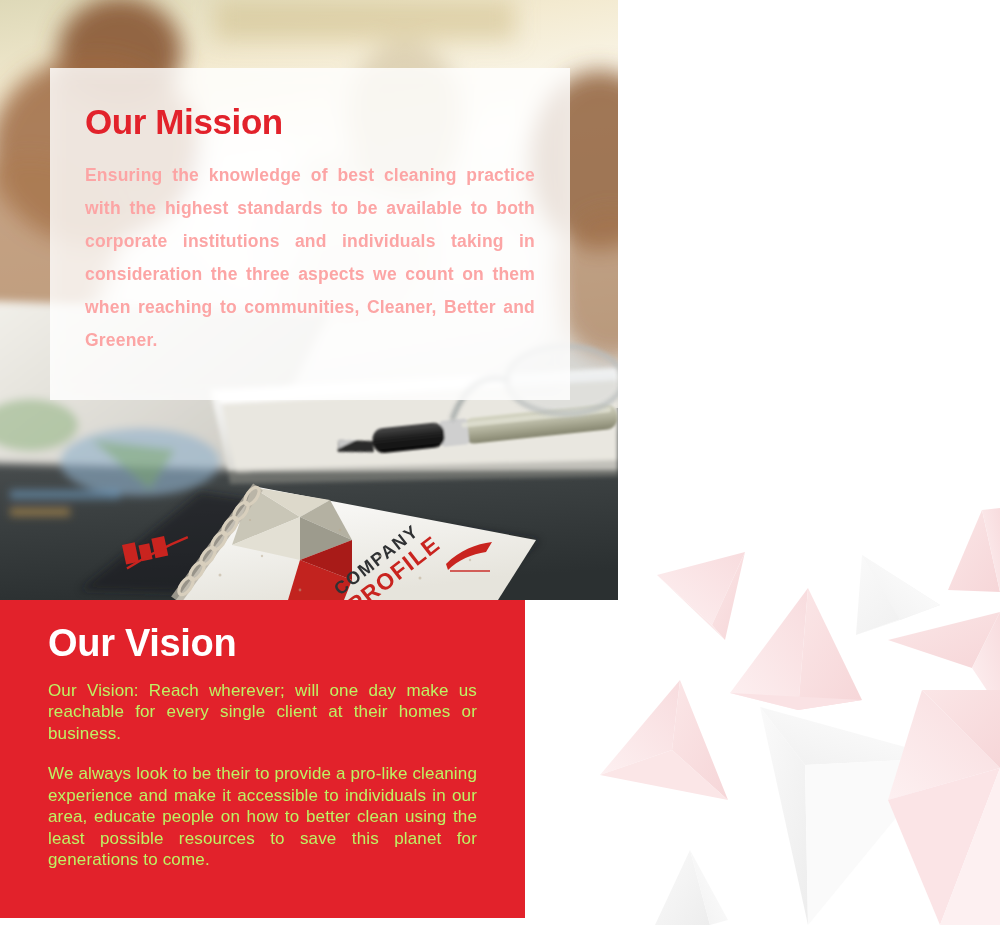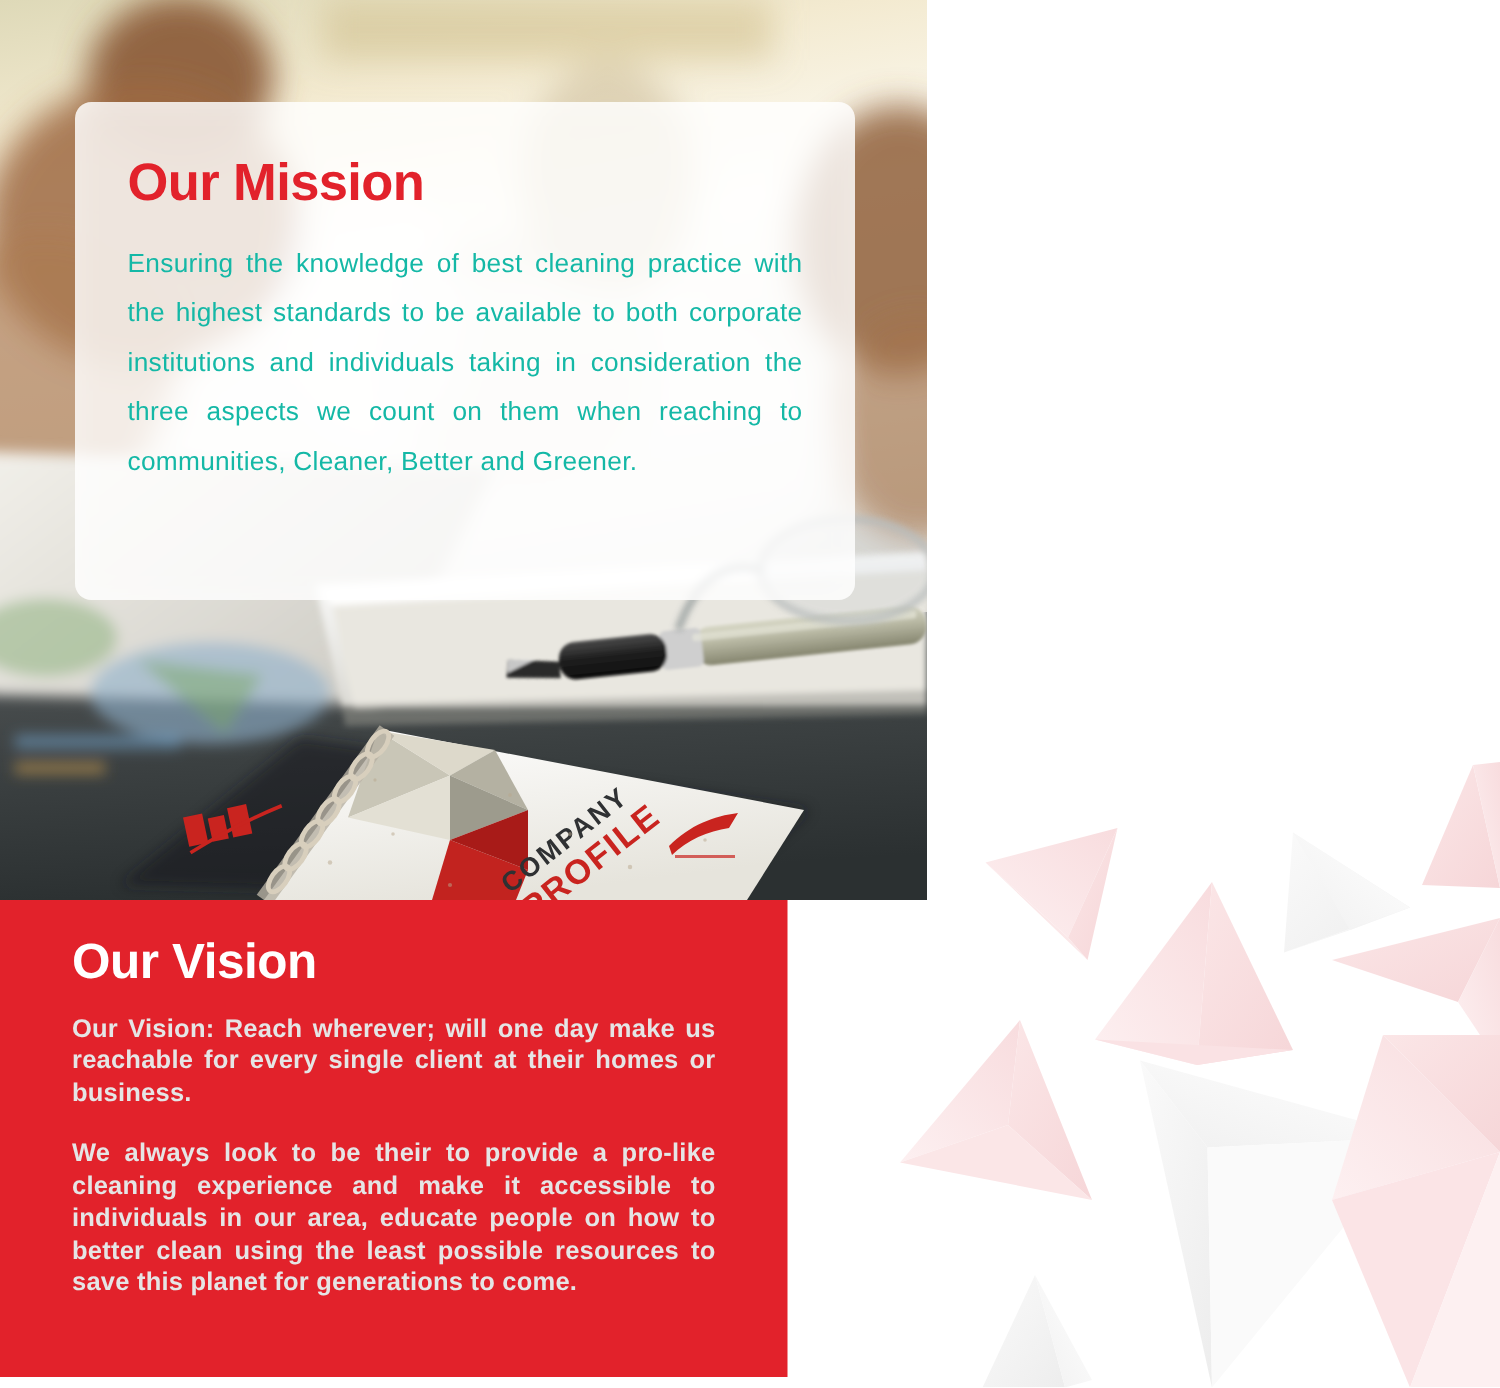--- a/index.html
+++ b/index.html
@@ -44,40 +44,39 @@
   
   .mission-card {
     position: absolute;
     left: 50px;
     top: 68px;
     width: 520px;
     height: 332px;
     background: rgba(255,255,255,0.80);
     box-shadow: 0 0 22px rgba(255,255,255,0.30) inset;
     backdrop-filter: blur(2px);
-    border-radius: 11px;
   }
   .mission-inner {
     position: absolute;
     left: 35px;
     top: 36px;
     right: 35px;
   }
   .mission-title {
     color: #e2222b;
     font-size: 35px;
     font-weight: bold;
     letter-spacing: -0.4px;
     line-height: 1.05;
     margin: 0 0 18px 0;
   }
   .mission-body {
-    color: #14b8a6;
+    color: #fca5a5;
     font-size: 17.5px;
-    font-weight: 400;
+    font-weight: 700;
     line-height: 33px;
     text-align: justify;
     letter-spacing: 0.2px;
     margin: 0;
   }
 
   
   .vision-panel {
     position: absolute;
     left: 0;
@@ -87,30 +86,30 @@
     background: #e2222b;
   }
   .vision-inner {
     position: absolute;
     left: 48px;
     top: 24px;
     right: 48px;
   }
   .vision-title {
     color: #ffffff;
-    font-size: 33px;
+    font-size: 38px;
     font-weight: bold;
     letter-spacing: -0.3px;
     line-height: 1.05;
     margin: 0 0 16px 0;
   }
   .vision-body {
-    color: #e5e5e5;
+    color: #bef264;
     font-size: 17px;
-    font-weight: 700;
+    font-weight: 400;
     line-height: 21.5px;
     text-align: justify;
     letter-spacing: 0.15px;
     margin: 12px 0 19px 0;
   }
   .vision-body:last-child { margin-bottom: 0; }
 </style>
 </head>
 <body>
 

